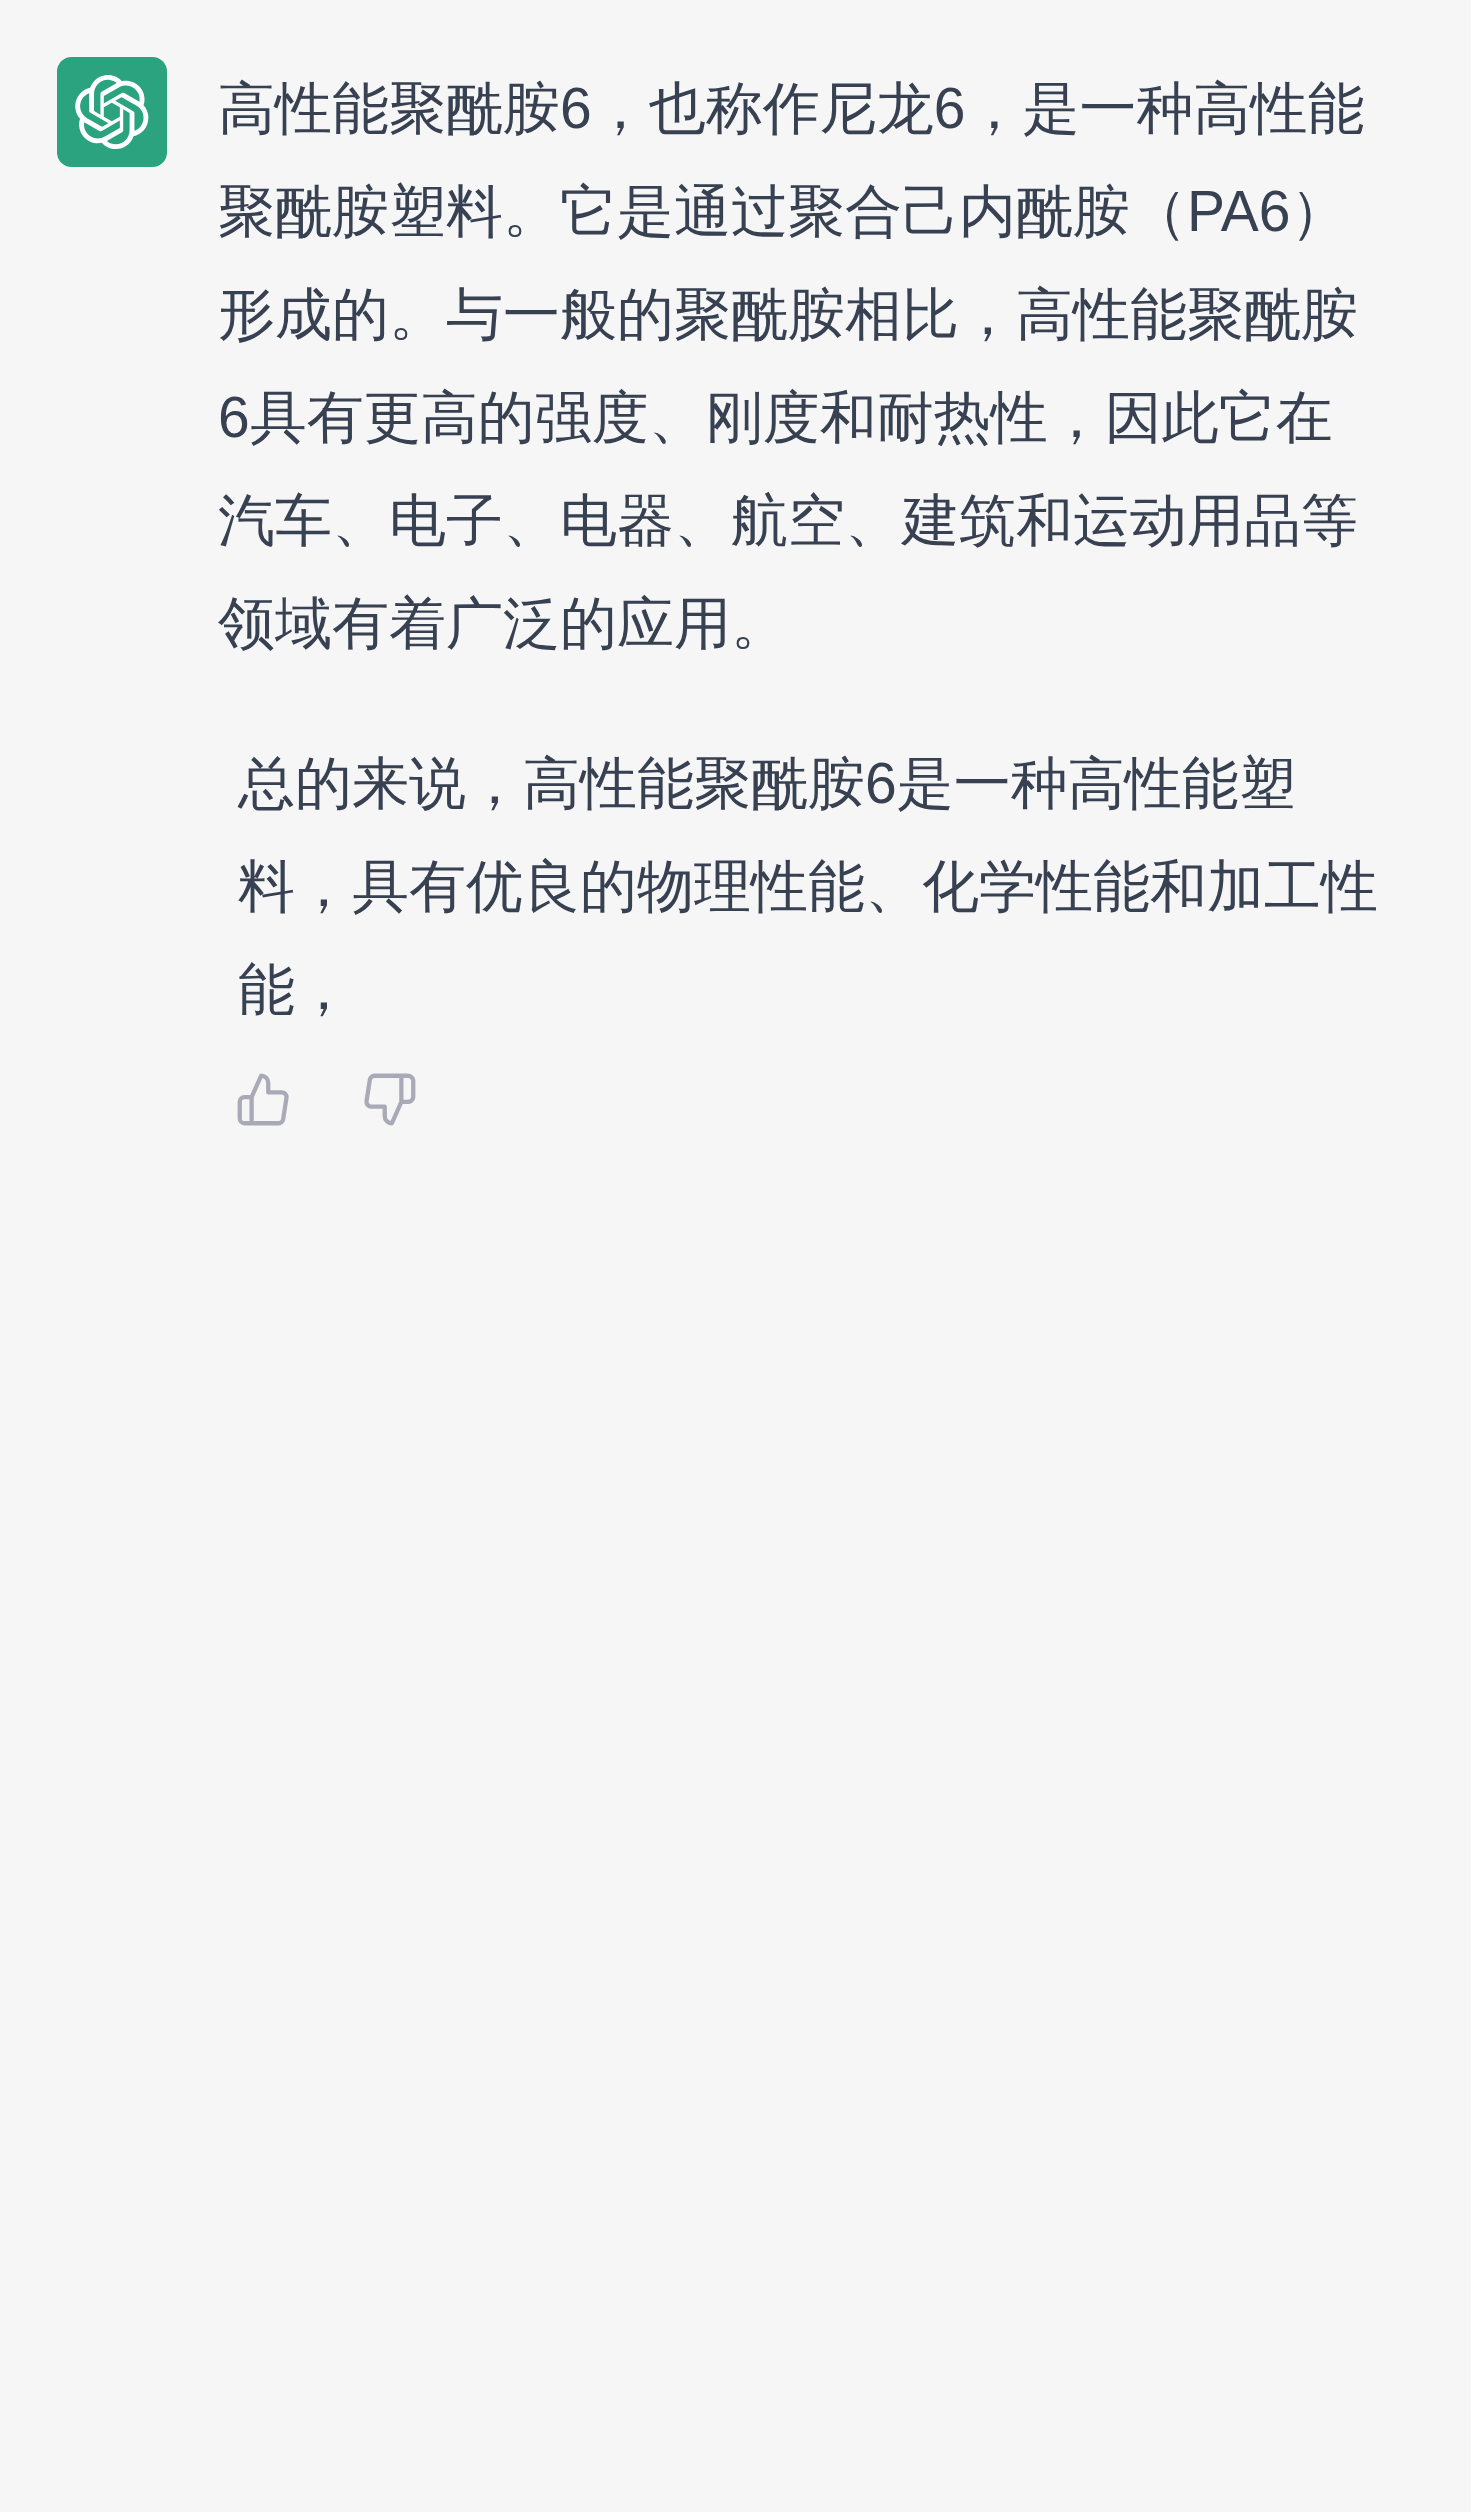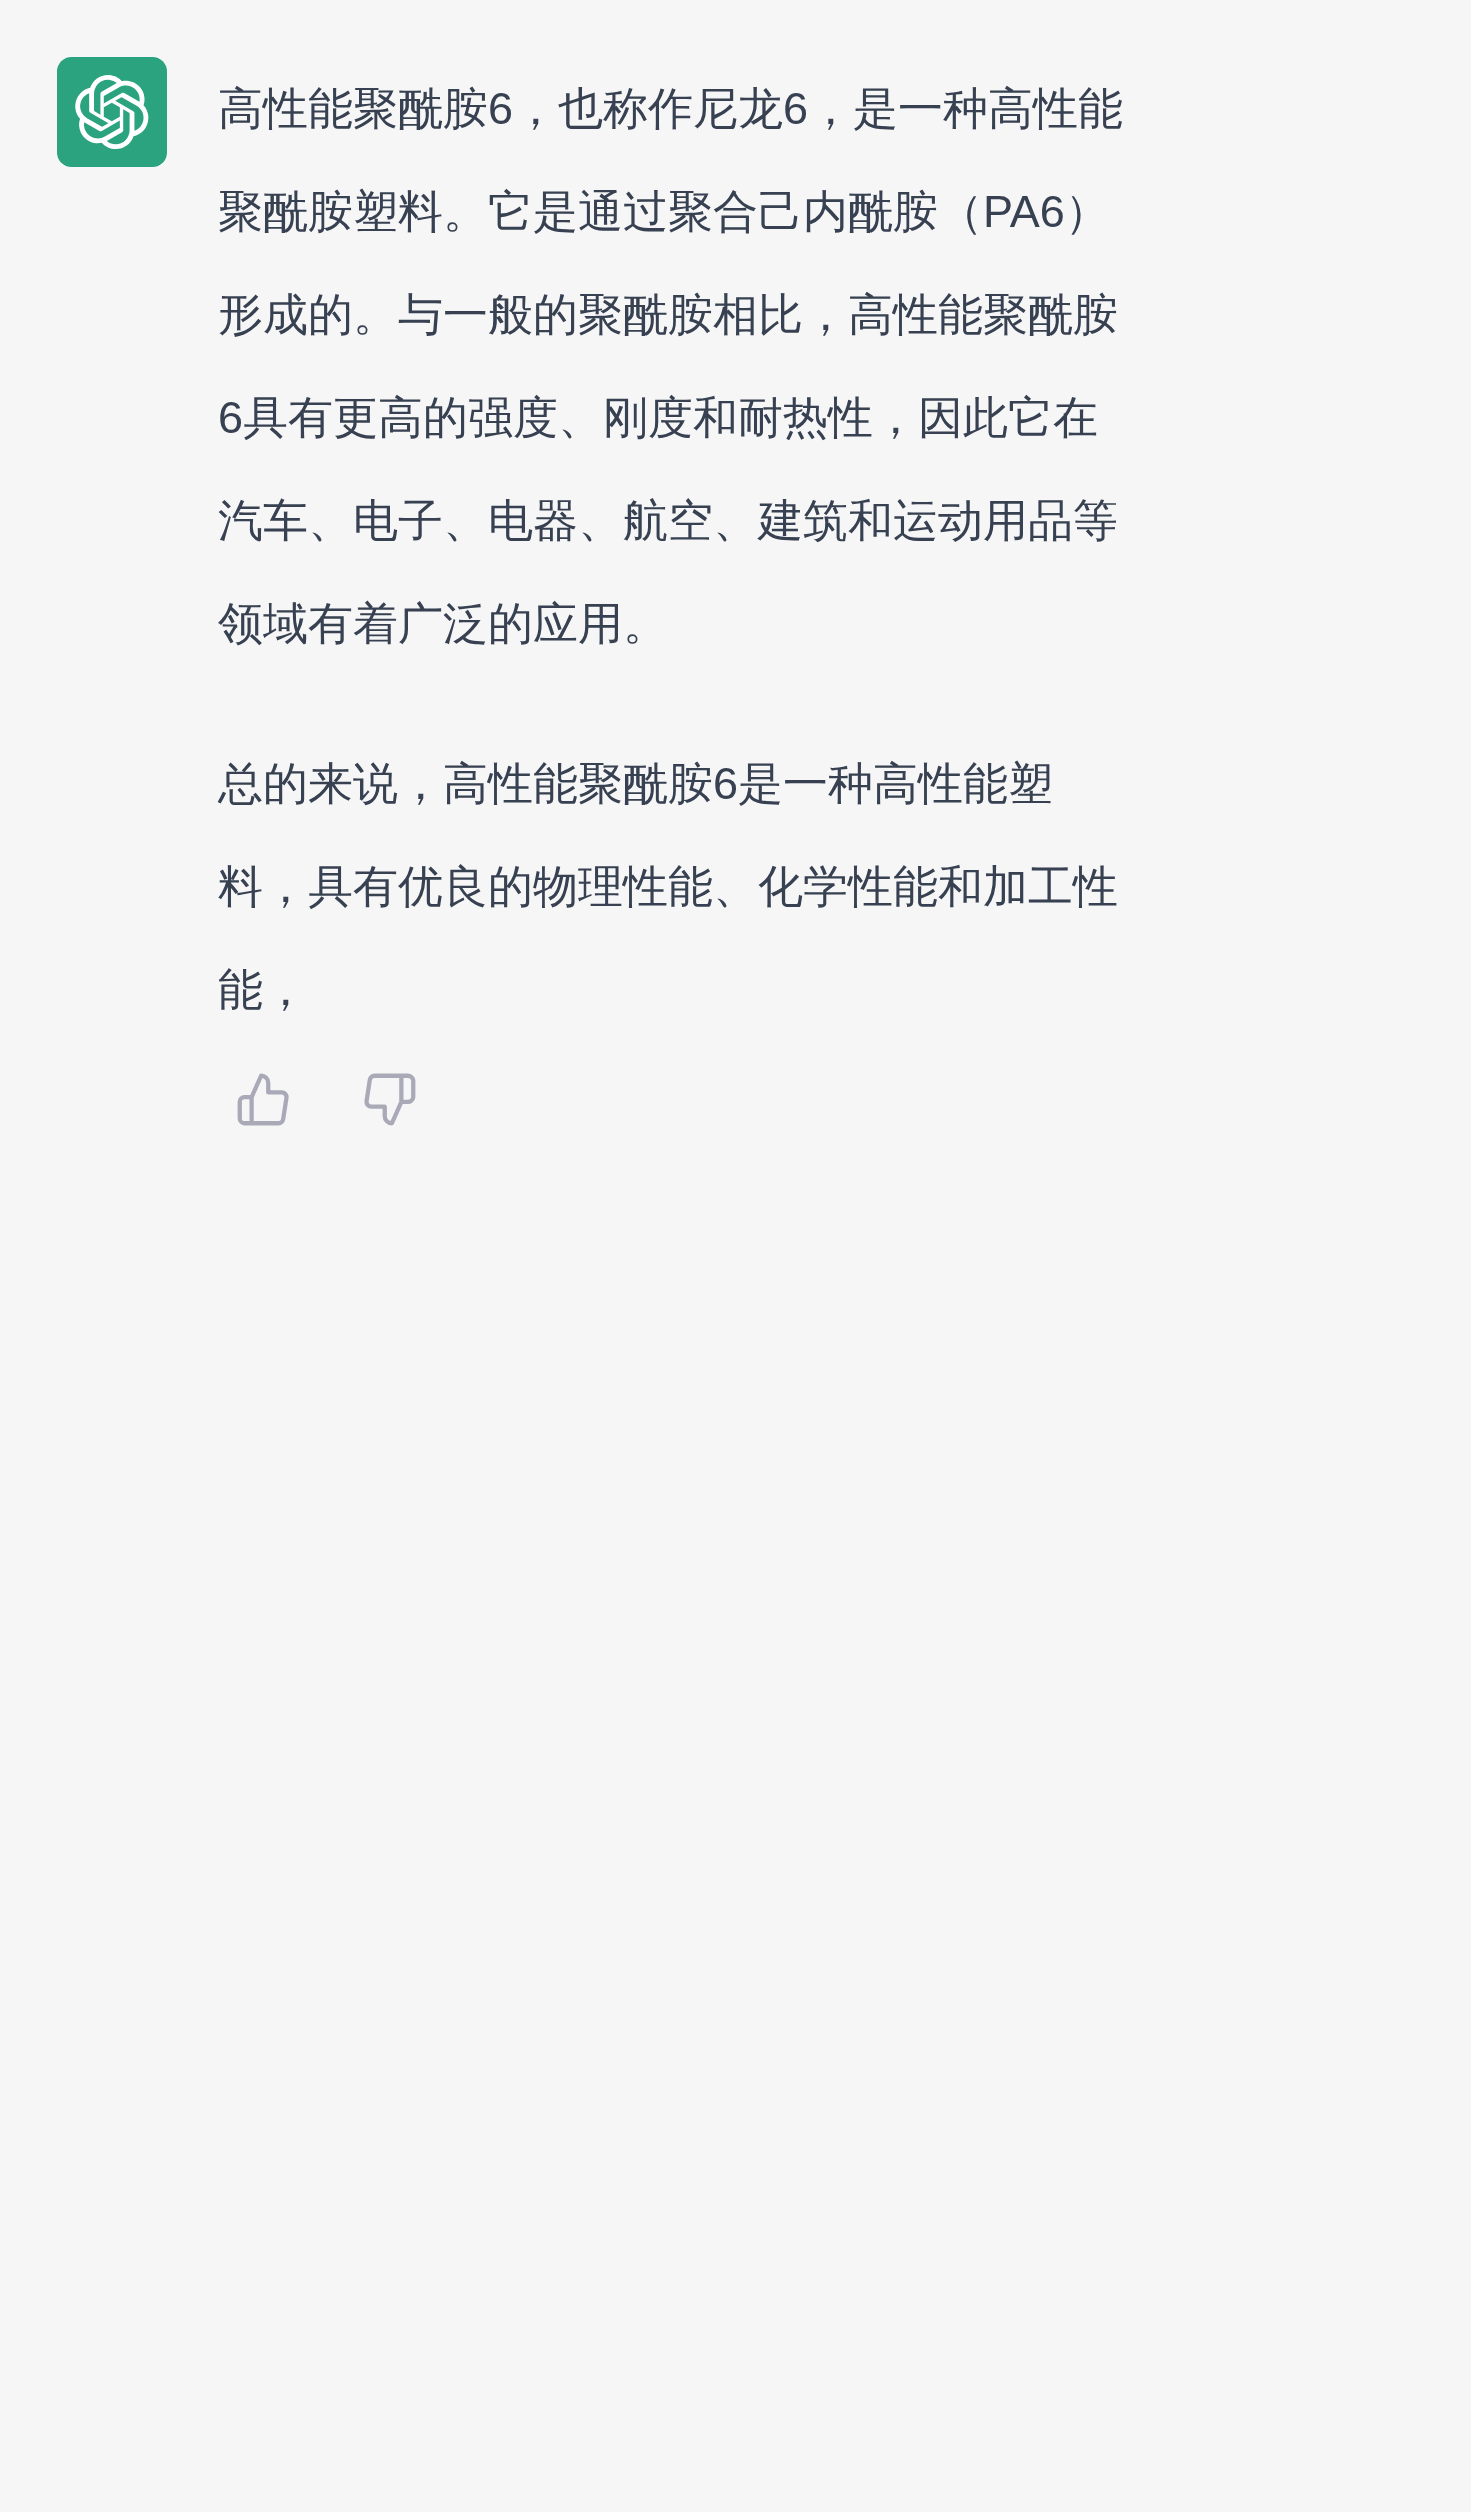--- a/index.html
+++ b/index.html
@@ -39,27 +39,27 @@
     height:76px;
     display:block;
   }
   .content{
     flex:1 1 auto;
     max-width:1208px;
     color:var(--text);
   }
   p.paragraph{
     margin:0 0 57px 0;
-    font-size:45px;
+    font-size:57px;
     line-height:103px;
     letter-spacing:0;
     white-space:pre-line;
     word-break:break-all;
   }
-  p.paragraph:last-of-type{margin-bottom:0;}
+  p.paragraph:last-of-type{margin-bottom:0;margin-left:20px;}
   .feedback-row{
     display:flex;
     align-items:center;
     gap:69px;
     margin:30px 0 0 17px;
     padding-bottom:39px;
   }
   .icon-btn{
     background:none;
     border:none;

